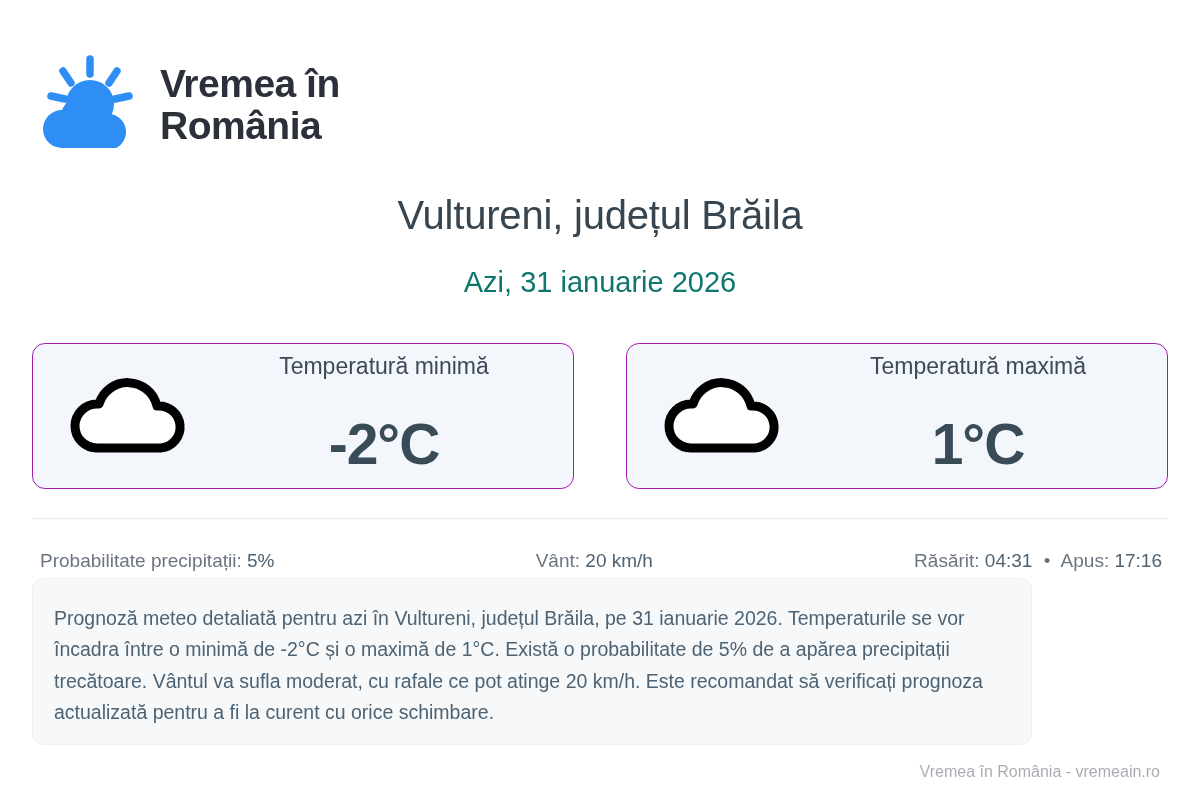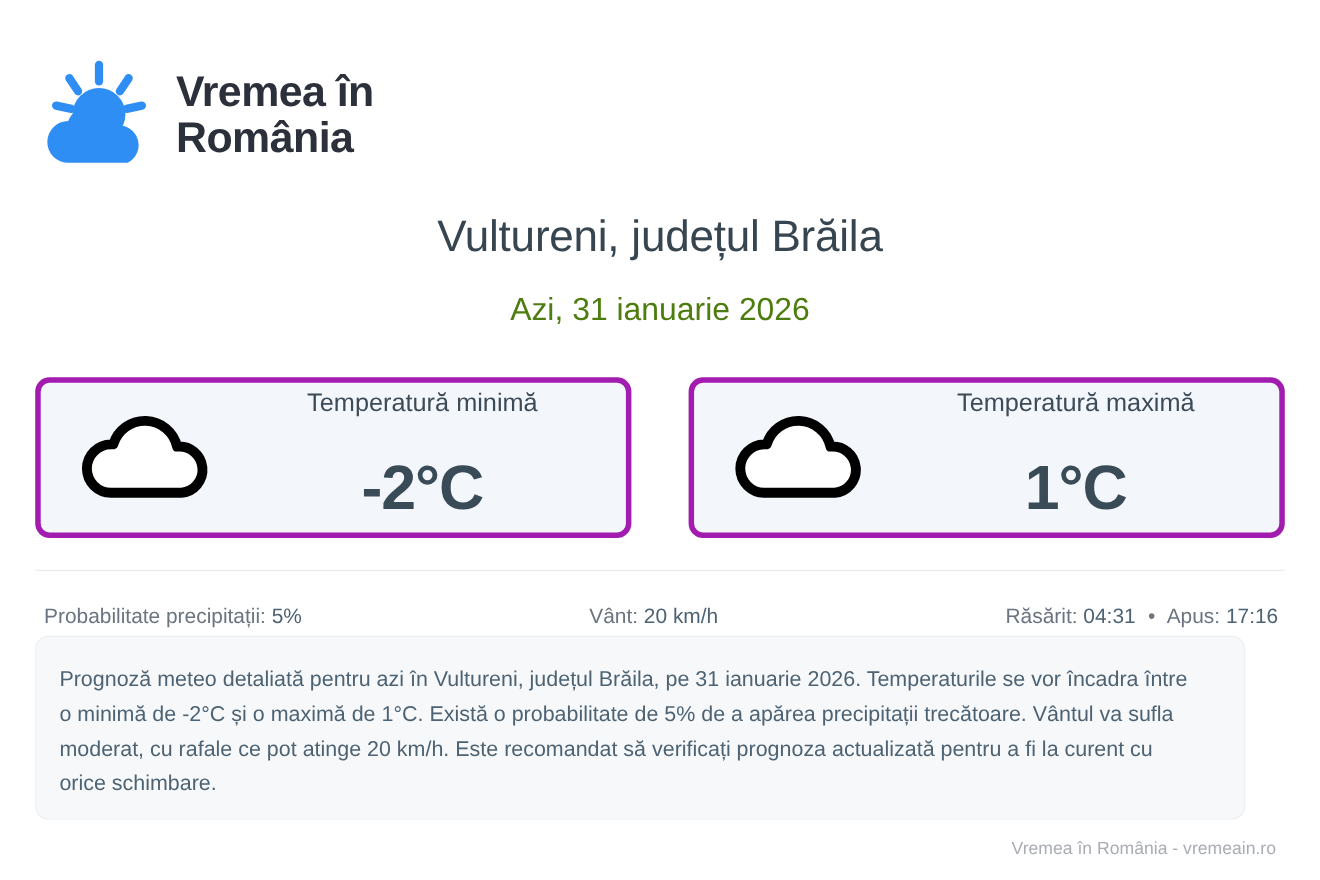--- a/index.html
+++ b/index.html
@@ -56,37 +56,37 @@
     letter-spacing: -0.2px;
   }
   .page-subtitle {
     position: absolute;
     left: 0;
     top: 266px;
     width: 1200px;
     text-align: center;
     font-size: 29px;
     font-weight: normal;
-    color: #4d7c0f;
+    color: #0f766e;
   }
 
   
   .temp-cards {
     position: absolute;
     left: 32px;
     top: 343px;
     width: 1136px;
     height: 146px;
     display: flex;
     gap: 52px;
   }
   .temp-card {
     flex: 1 1 0;
     background: #f3f7fc;
-    border: 5px solid #a21caf;
+    border: 1px solid #a21caf;
     border-radius: 13px;
     display: flex;
     align-items: center;
     padding: 0 22px 0 34px;
     gap: 22px;
   }
   .cloud-icon {
     width: 128px;
     height: 84px;
     flex: 0 0 128px;
@@ -139,21 +139,21 @@
   .stat-wind   { flex: 1 1 auto; text-align: center; }
   .stat-sun    { flex: 0 0 auto; text-align: right; white-space: nowrap; }
   .stat-val { color: #4d6374; }
   .dot-sep { color: #6b7480; padding: 0 6px; }
 
   
   .desc-card {
     position: absolute;
     left: 32px;
     top: 578px;
-    width: 1100px;
+    width: 1000px;
     height: 167px;
     background: #f7f8f9;
     border: 1px solid #eceef0;
     border-radius: 12px;
     padding: 24px 41px 0 21px;
   }
   .desc-text {
     font-size: 19.5px;
     line-height: 1.61;
     color: #4d6374;

